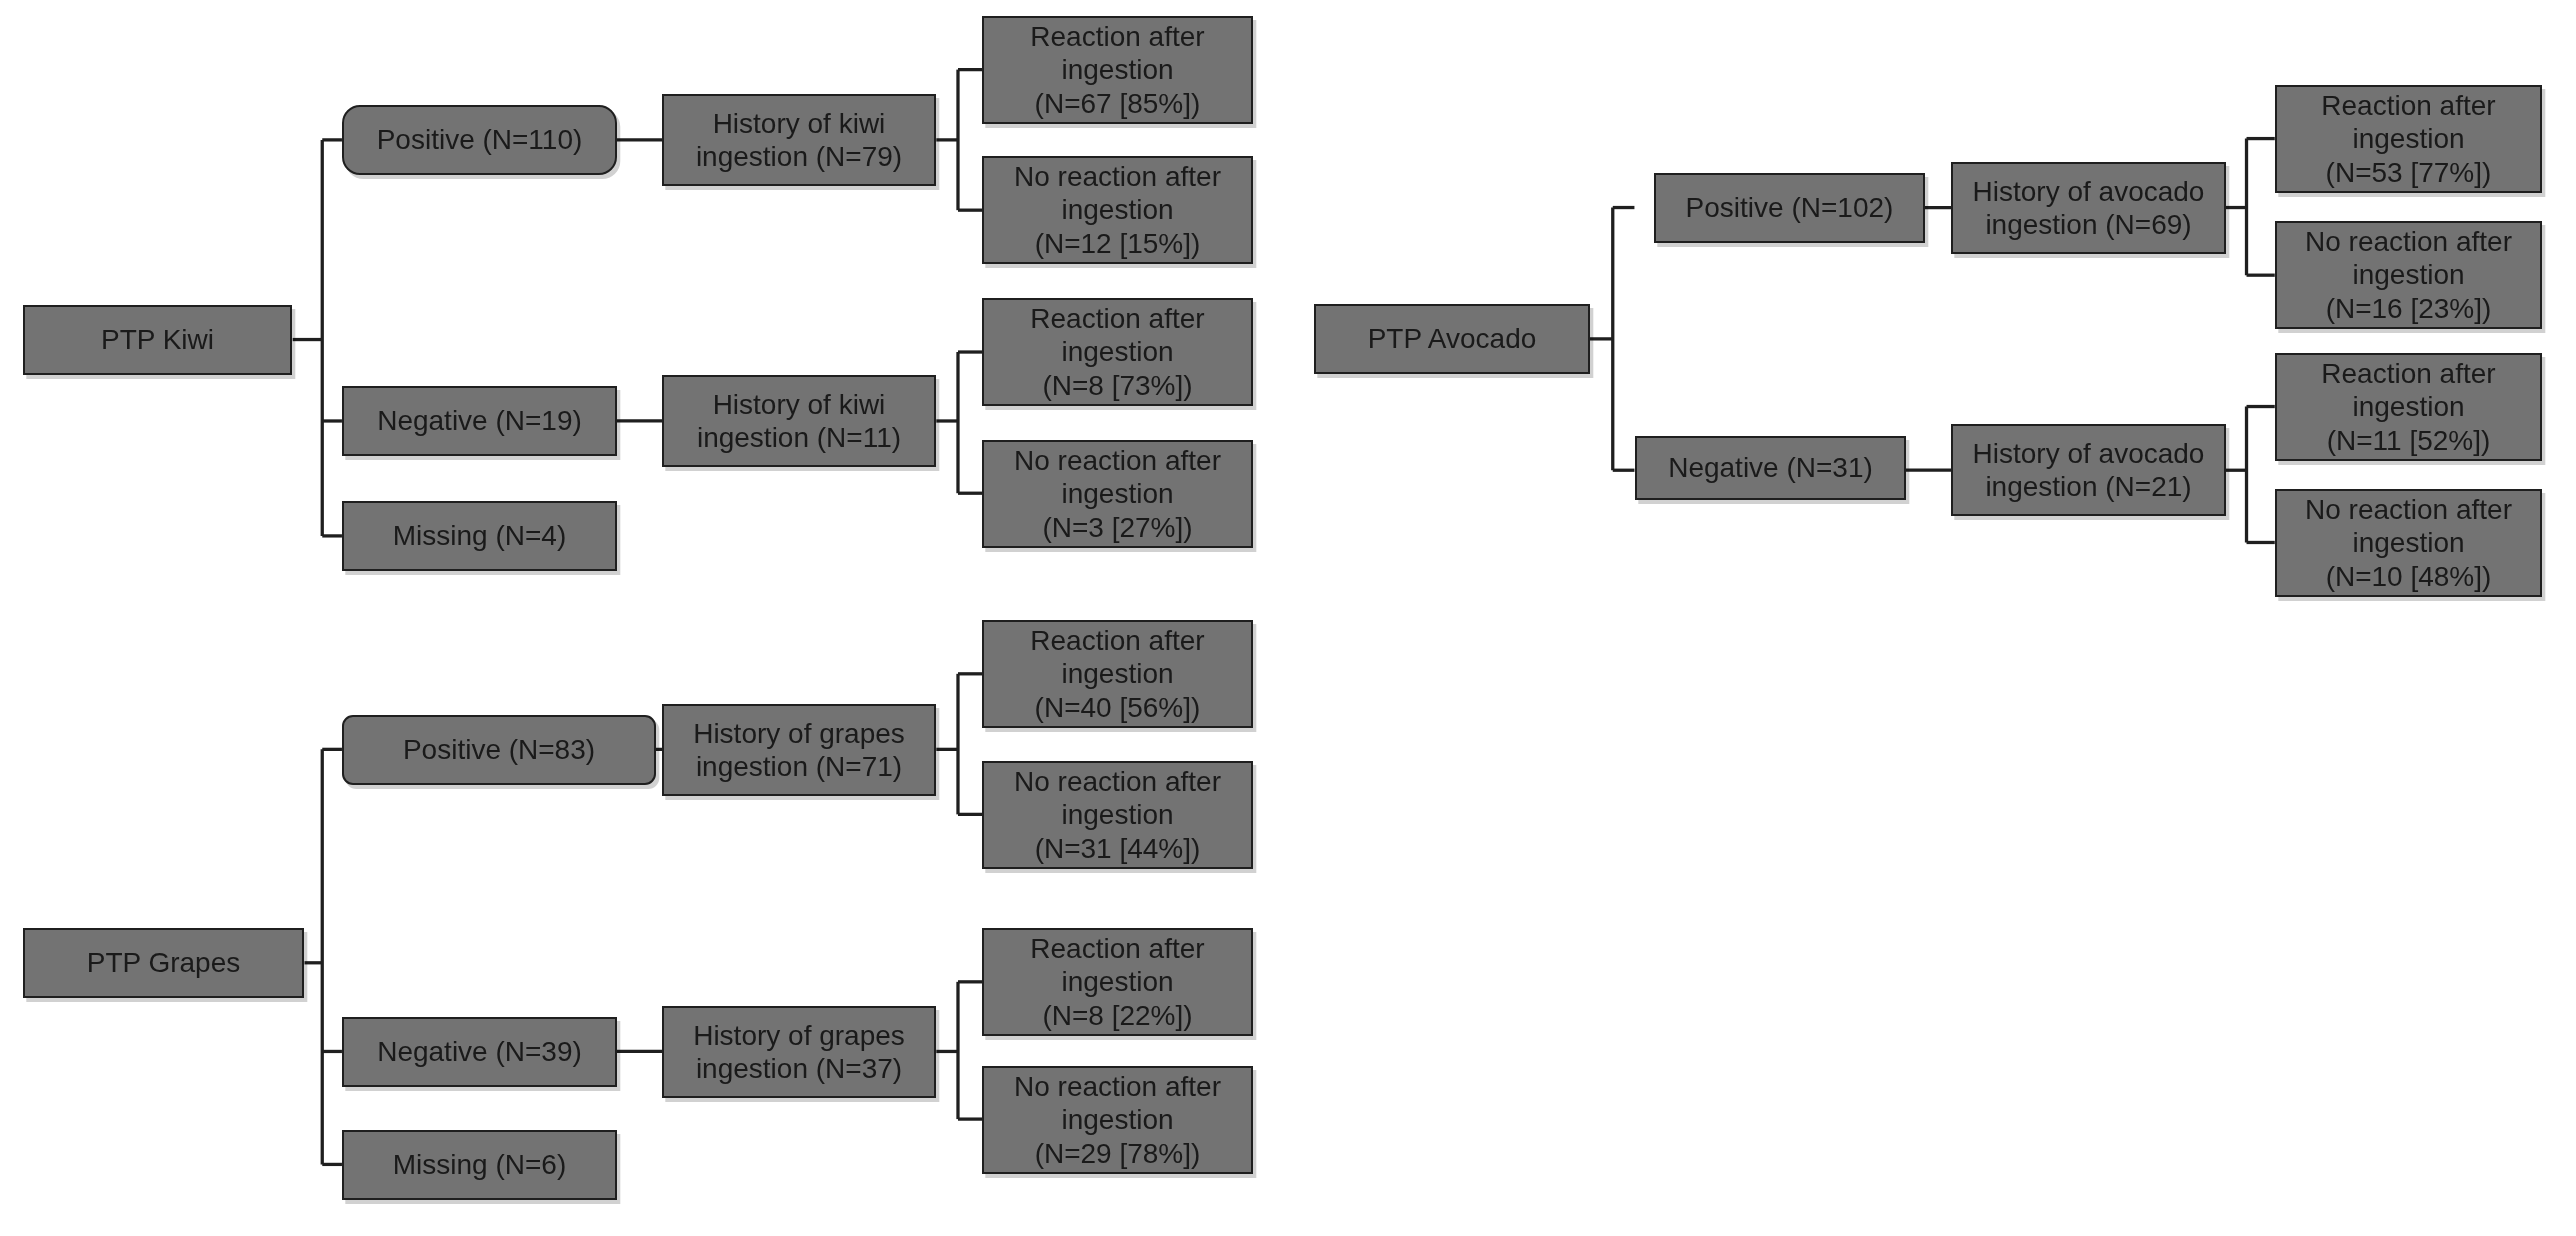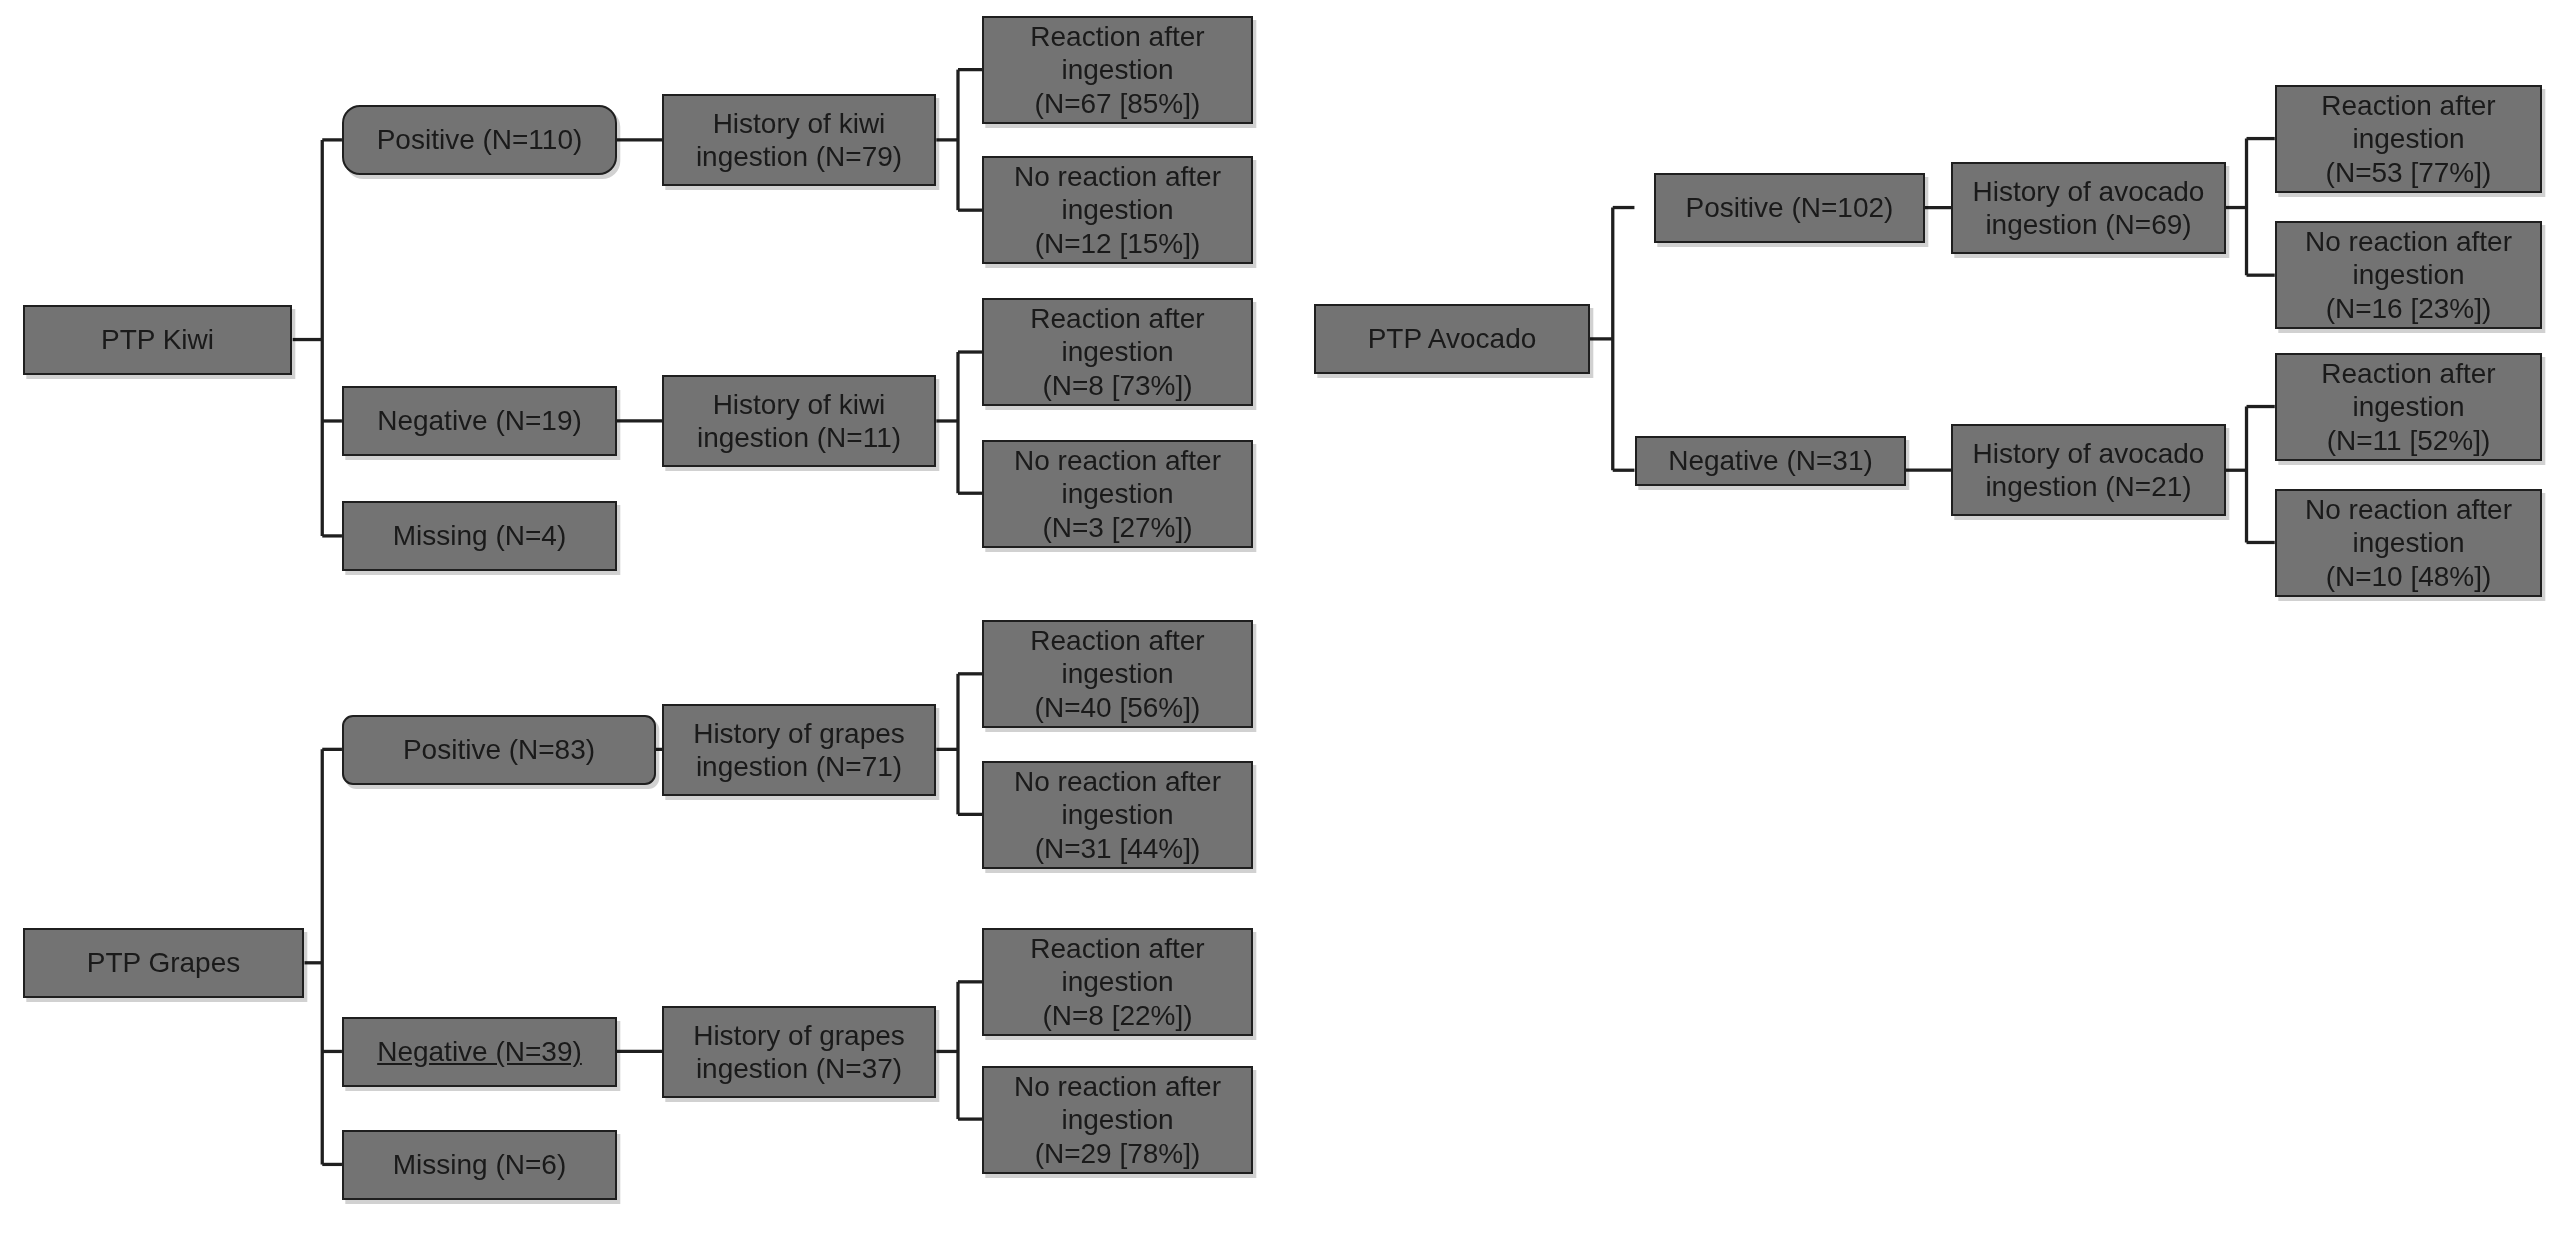--- a/index.html
+++ b/index.html
@@ -43,31 +43,31 @@
   .b-kiwi-neg-hist    { left:662px; top:375px;  width:274px; height:92px; }
   .b-kiwi-neg-react   { left:982px; top:298px;  width:271px; height:108px; }
   .b-kiwi-neg-noreact { left:982px; top:440px;  width:271px; height:108px; }
   .b-kiwi-missing     { left:342px;  top:501px;  width:275px; height:70px; }
   
   .b-avo-root         { left:1314px; top:304px;  width:276px; height:70px; }
   .b-avo-pos          { left:1654px; top:173px;  width:271px; height:70px; }
   .b-avo-pos-hist     { left:1951px; top:162px;  width:275px; height:92px; }
   .b-avo-pos-react    { left:2275px; top:85px;  width:267px; height:108px; }
   .b-avo-pos-noreact  { left:2275px; top:221px;  width:267px; height:108px; }
-  .b-avo-neg          { left:1635px; top:436px;  width:271px; height:50px; }
+  .b-avo-neg          { left:1635px; top:436px;  width:271px; height:64px; }
   .b-avo-neg-hist     { left:1951px; top:424px;  width:275px; height:92px; }
   .b-avo-neg-react    { left:2275px; top:353px;  width:267px; height:108px; }
   .b-avo-neg-noreact  { left:2275px; top:489px;  width:267px; height:108px; }
   
   .b-grape-root        { left:23px;   top:928px; width:281px; height:70px; }
   .b-grape-pos         { left:342px;  top:715px; width:314px; height:70px;border-radius:11px; }
   .b-grape-pos-hist    { left:662px; top:704px; width:274px; height:92px; }
   .b-grape-pos-react   { left:982px; top:620px;  width:271px; height:108px; }
   .b-grape-pos-noreact { left:982px; top:761px; width:271px; height:108px; }
-  .b-grape-neg         { left:342px;  top:1017px; width:275px; height:70px;text-decoration:underline; }
+  .b-grape-neg         { left:342px;  top:1017px; width:275px; height:70px; }
   .b-grape-neg-hist    { left:662px; top:1006px; width:274px; height:92px; }
   .b-grape-neg-react   { left:982px; top:928px; width:271px; height:108px; }
   .b-grape-neg-noreact { left:982px; top:1066px; width:271px; height:108px; }
   .b-grape-missing     { left:342px;  top:1130px; width:275px; height:70px; }
 </style>
 </head>
 <body>
 
 <div id="canvas">
 

